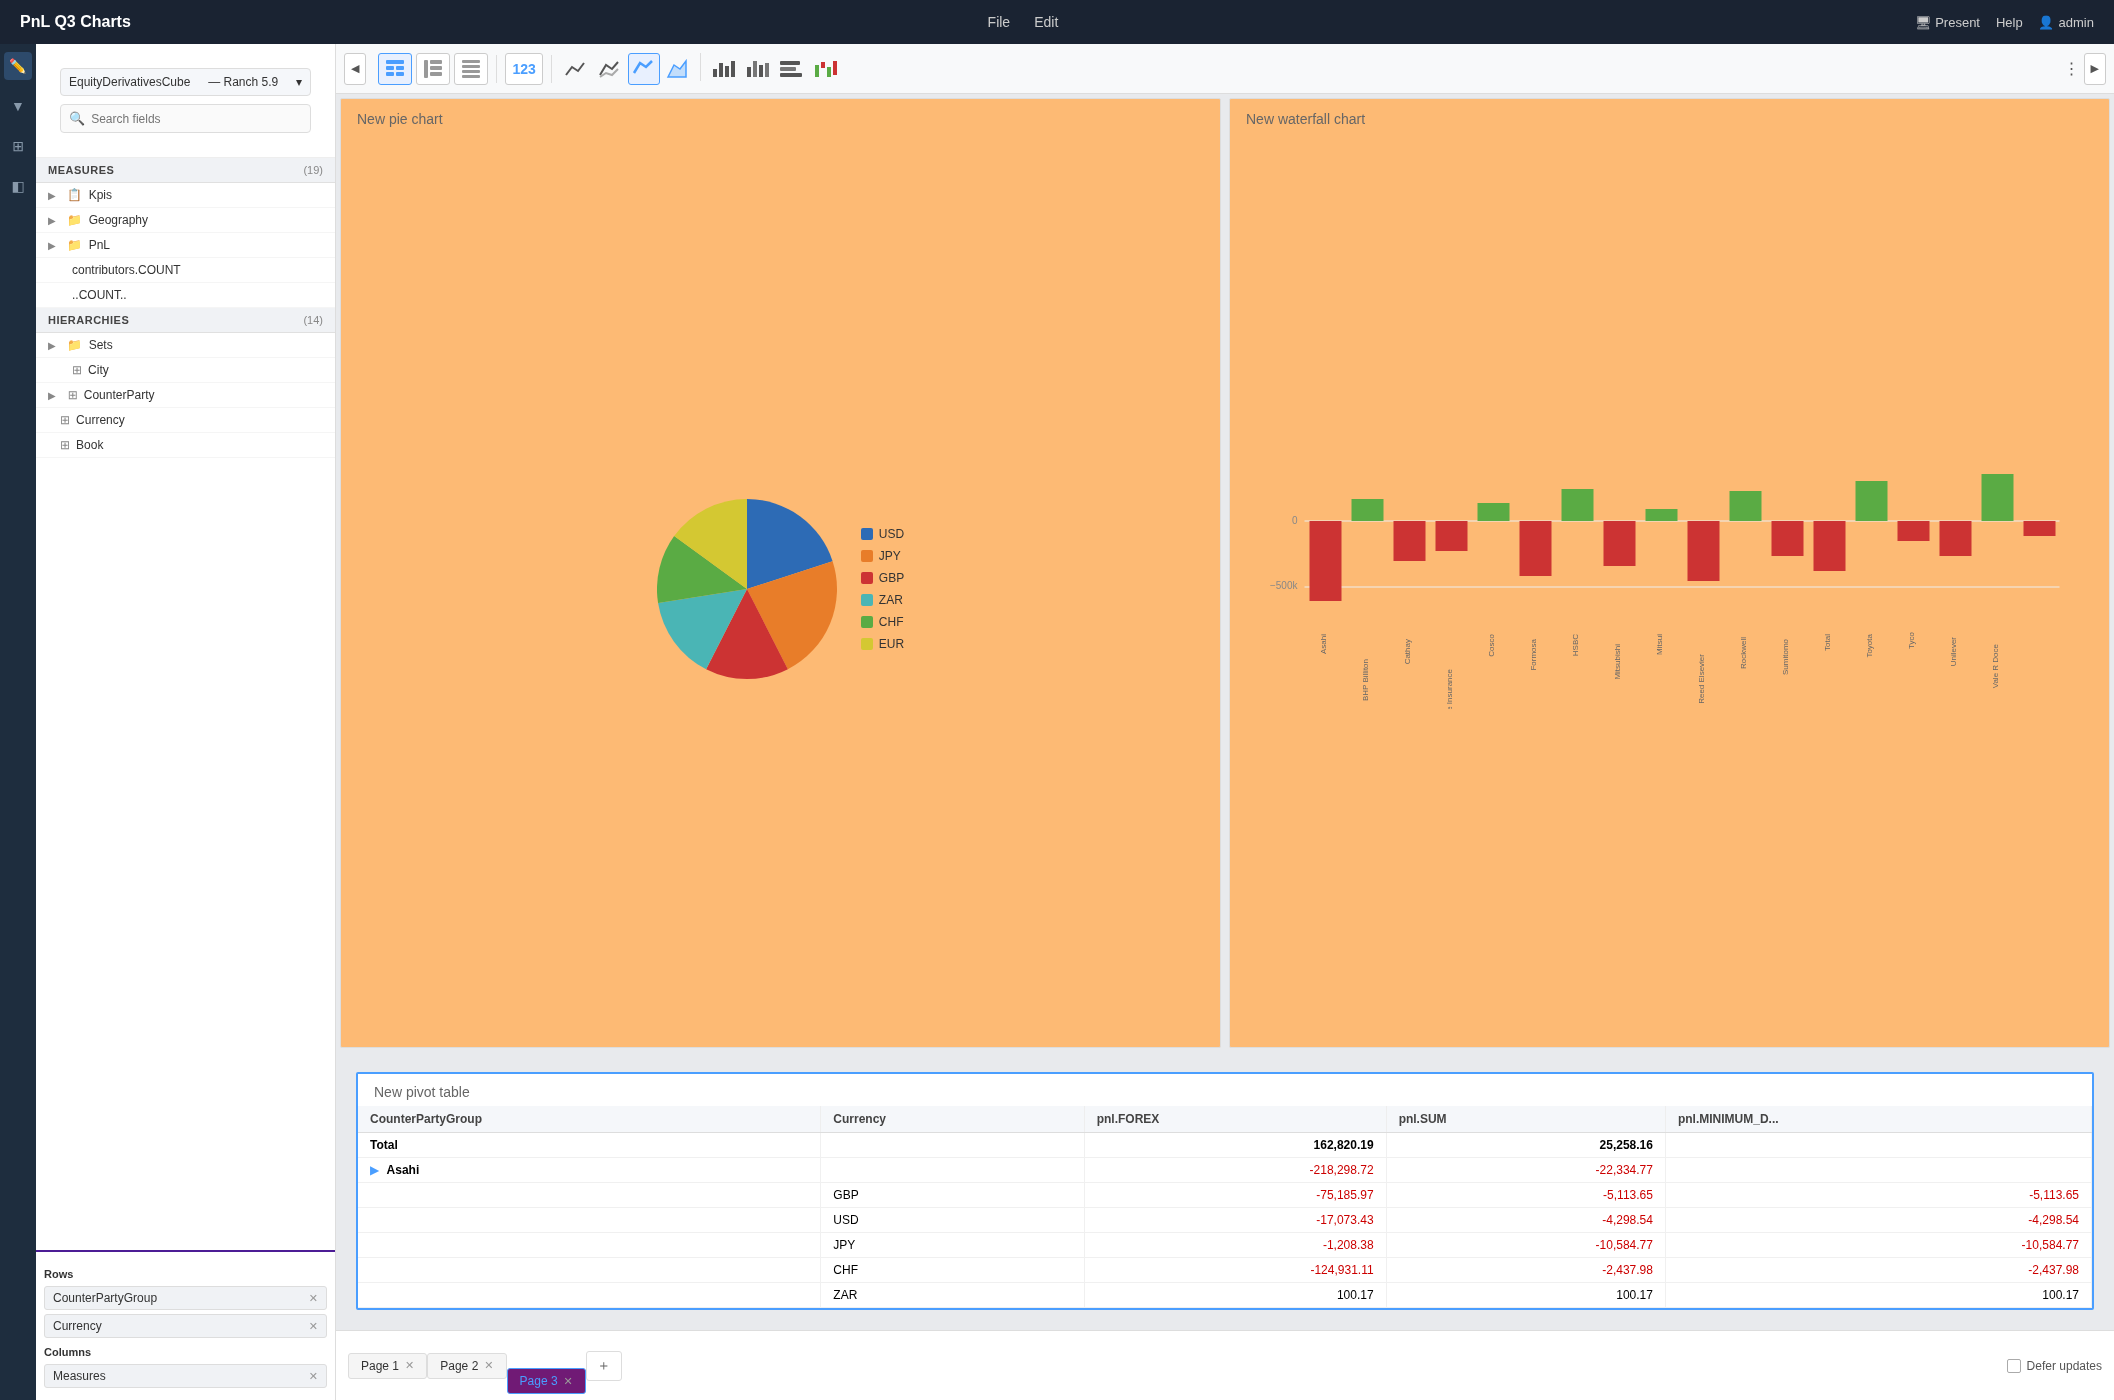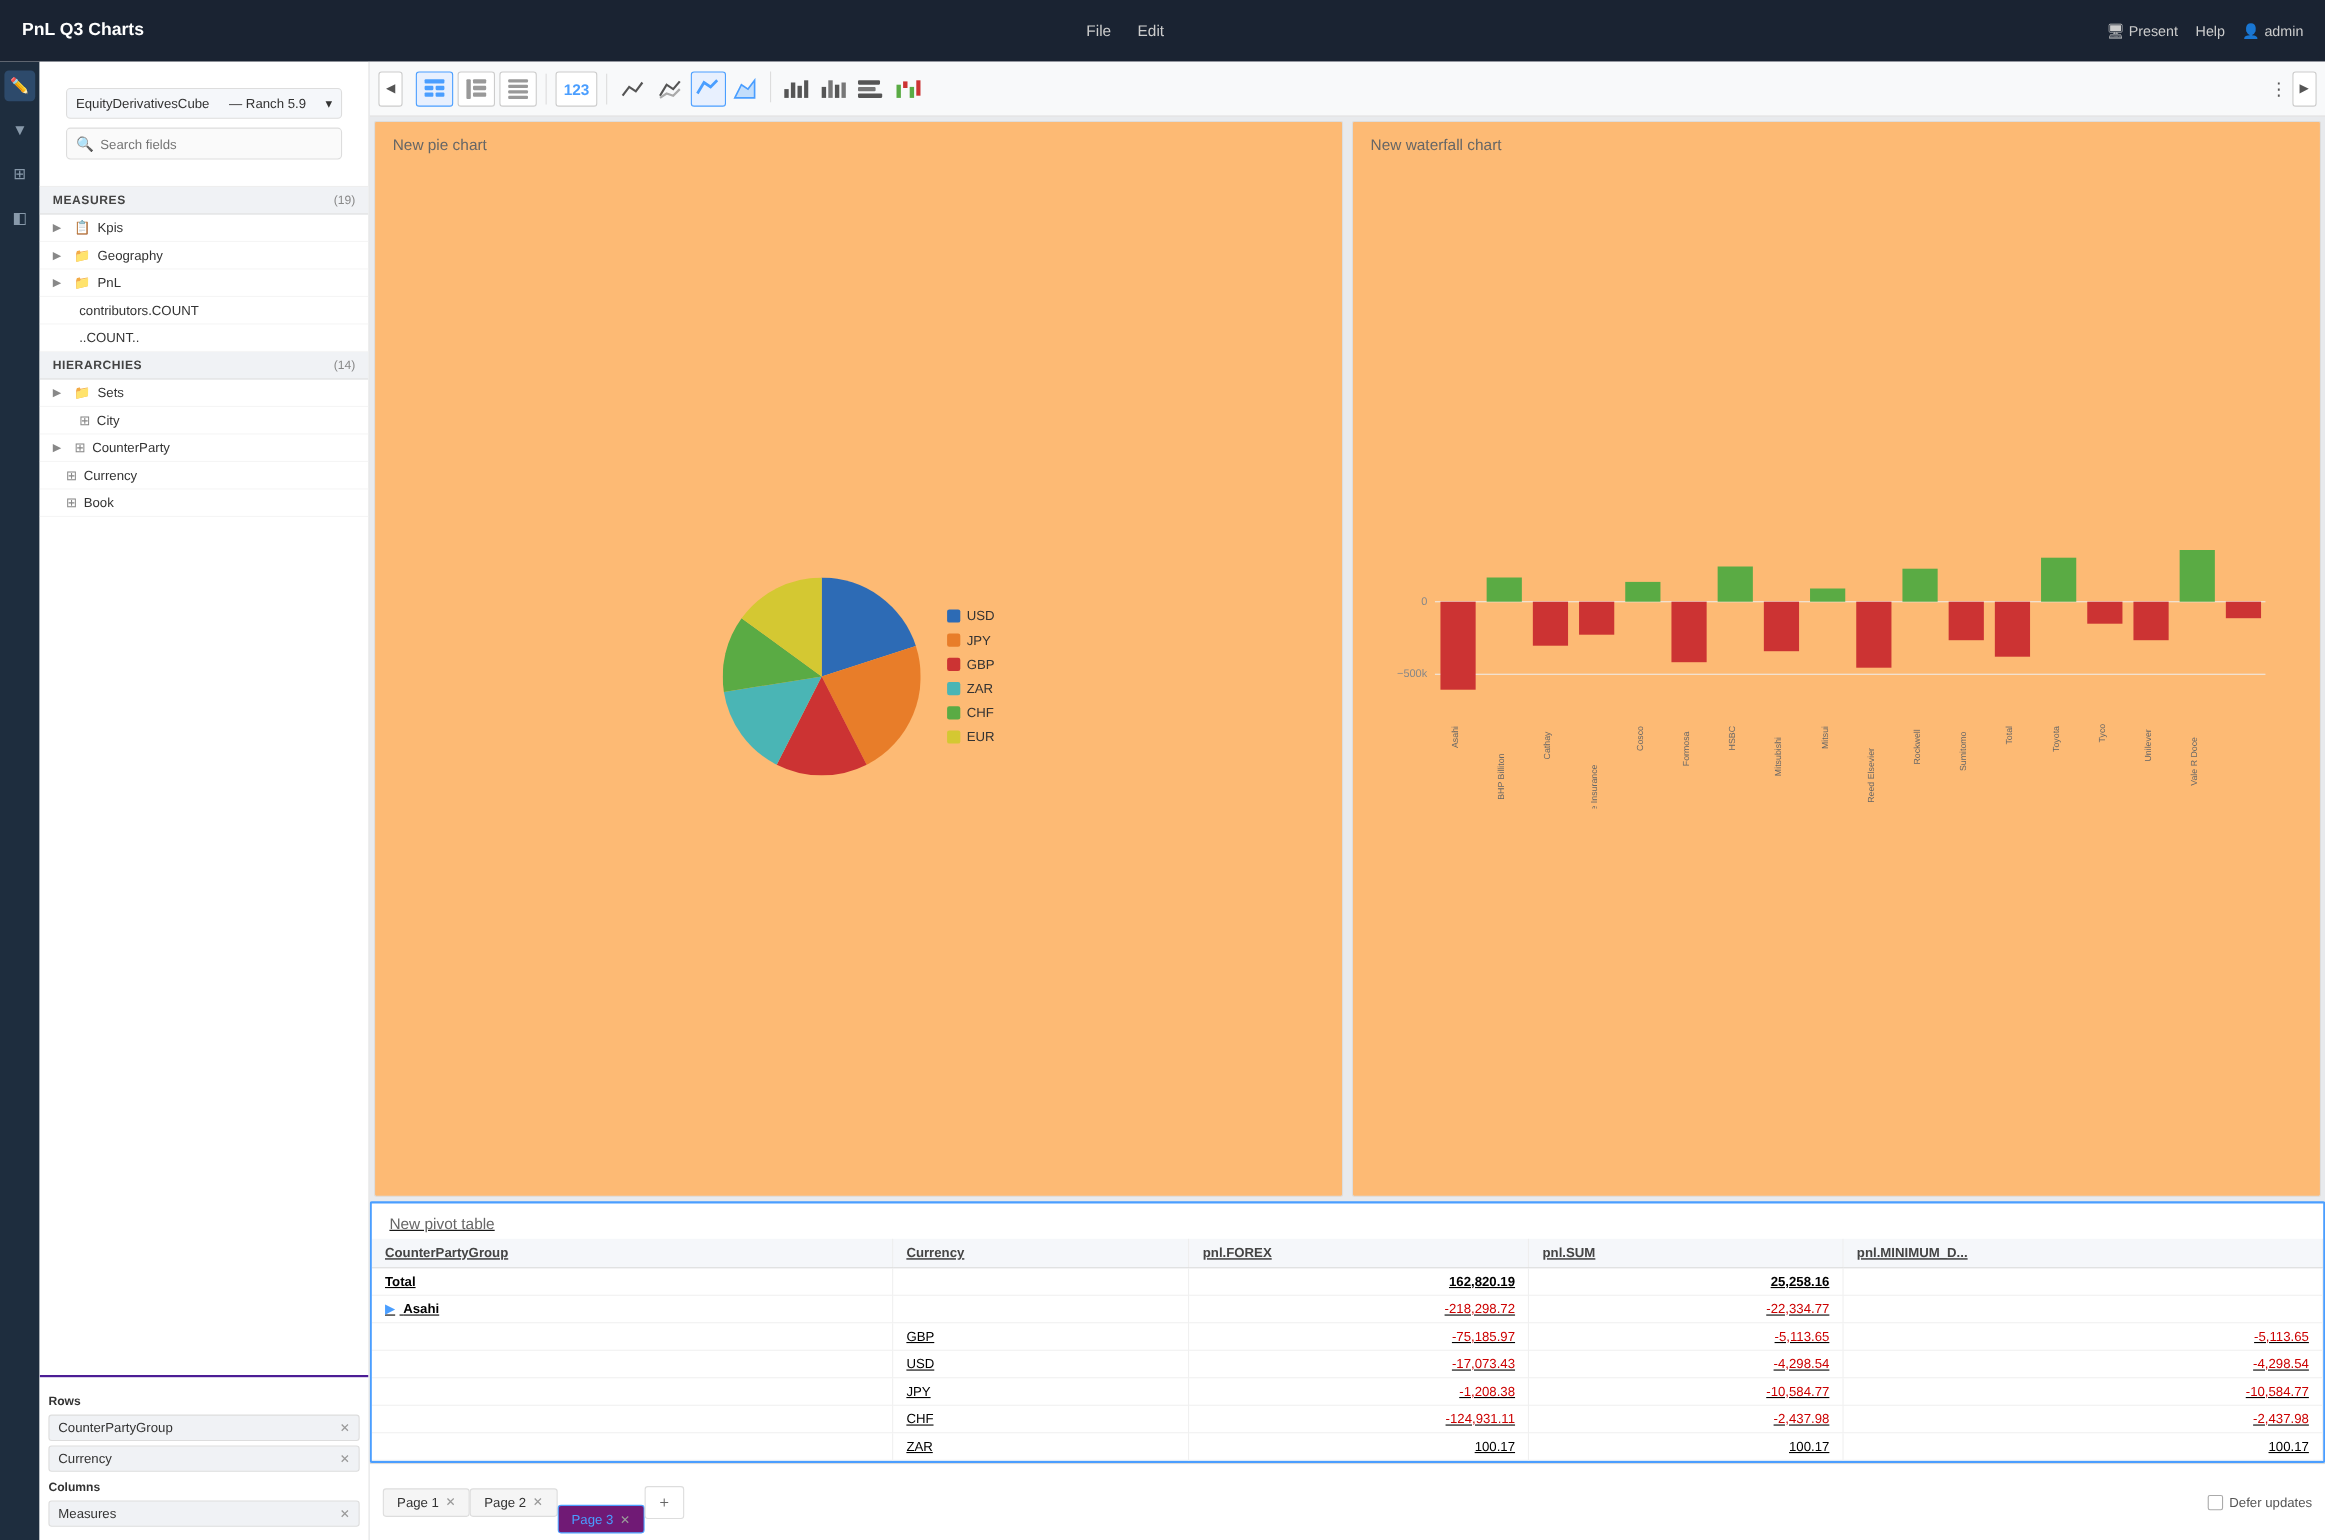--- a/index.html
+++ b/index.html
@@ -1,19 +1,19 @@
 <!DOCTYPE html>
 <html><head>
   <meta charset="utf-8">
   <style>
     * { box-sizing: border-box; margin: 0; padding: 0; }
     body { font-family: -apple-system, BlinkMacSystemFont, 'Segoe UI', sans-serif; background: #f0f0f0; display: flex; flex-direction: column; height: 100vh; overflow: hidden; font-size: 13px; }
 
     
-    .topbar { background: #1a2332; color: white; display: flex; align-items: center; padding: 0 20px; height: 56px; flex-shrink: 0; text-align: center; }
+    .topbar { background: #1a2332; color: white; display: flex; align-items: center; padding: 0 20px; height: 44px; flex-shrink: 0; text-align: center; }
     .topbar-title { font-size: 16px; font-weight: 600; color: white; margin-right: auto; }
     .topbar-nav { display: flex; gap: 24px; margin: 0 auto; }
     .topbar-nav span { color: #ccc; font-size: 14px; cursor: pointer; }
     .topbar-actions { display: flex; align-items: center; gap: 16px; margin-left: auto; }
     .topbar-actions span { color: #ccc; font-size: 13px; cursor: pointer; }
 
     
     .main-layout { display: flex; flex: 1; overflow: hidden; }
 
     
@@ -431,21 +431,21 @@
                 <text transform="translate(602,165) rotate(-90)" text-anchor="end">Toyota</text>
                 <text transform="translate(644,163) rotate(-90)" text-anchor="end">Tyco</text>
                 <text transform="translate(686,168) rotate(-90)" text-anchor="end">Unilever</text>
                 <text transform="translate(728,175) rotate(-90)" text-anchor="end">Vale R Doce</text>
               </g>
             </svg>
           </div>
         </div>
       </div>
 
-      <div class="pivot-panel" style="margin: 0; flex-shrink: 0; text-decoration: underline;">
+      <div class="pivot-panel" style="margin: 20px; flex-shrink: 0;">
         <div class="pivot-title">New pivot table</div>
         <div class="pivot-table-wrap">
           <table class="pivot">
             <thead>
               <tr>
                 <th>CounterPartyGroup</th>
                 <th>Currency</th>
                 <th>pnl.FOREX</th>
                 <th>pnl.SUM</th>
                 <th>pnl.MINIMUM_D...</th>

